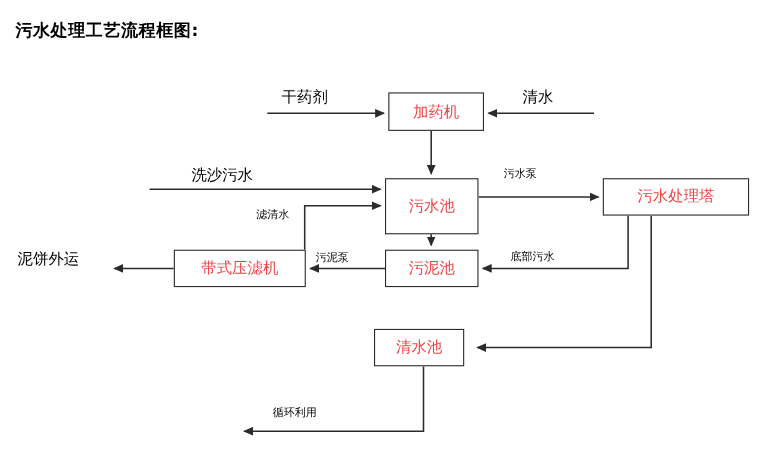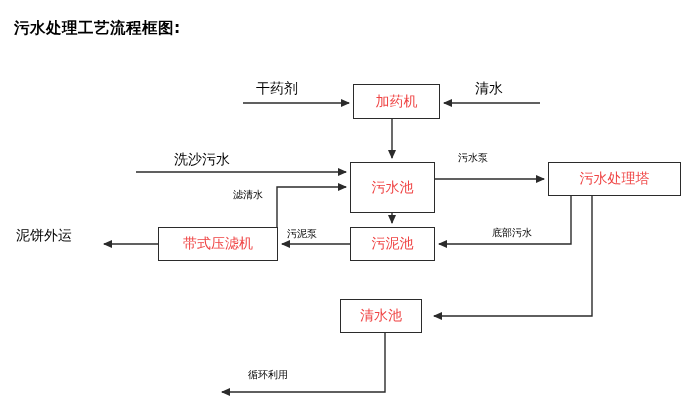--- a/index.html
+++ b/index.html
@@ -138,17 +138,17 @@
   <div class="terminal-label" style="left:150px; top:151px;margin-left:24px;">洗沙污水</div>
 
   <div class="terminal-label" style="left:16px; top:227px;">泥饼外运</div>
 
   <div class="edge-label" style="left:233px; top:188px;">滤清水</div>
 
   <div class="edge-label" style="left:458px; top:151px;">污水泵</div>
 
   <div class="edge-label" style="left:287px; top:227px;">污泥泵</div>
 
-  <div class="edge-label" style="left:464px; top:226px;margin-left:28px;">底部污水</div>
+  <div class="edge-label" style="left:464px; top:226px;">底部污水</div>
 
   <div class="edge-label" style="left:248px; top:368px;text-align:right;">循环利用</div>
 
 </div>
 
 </body></html>

